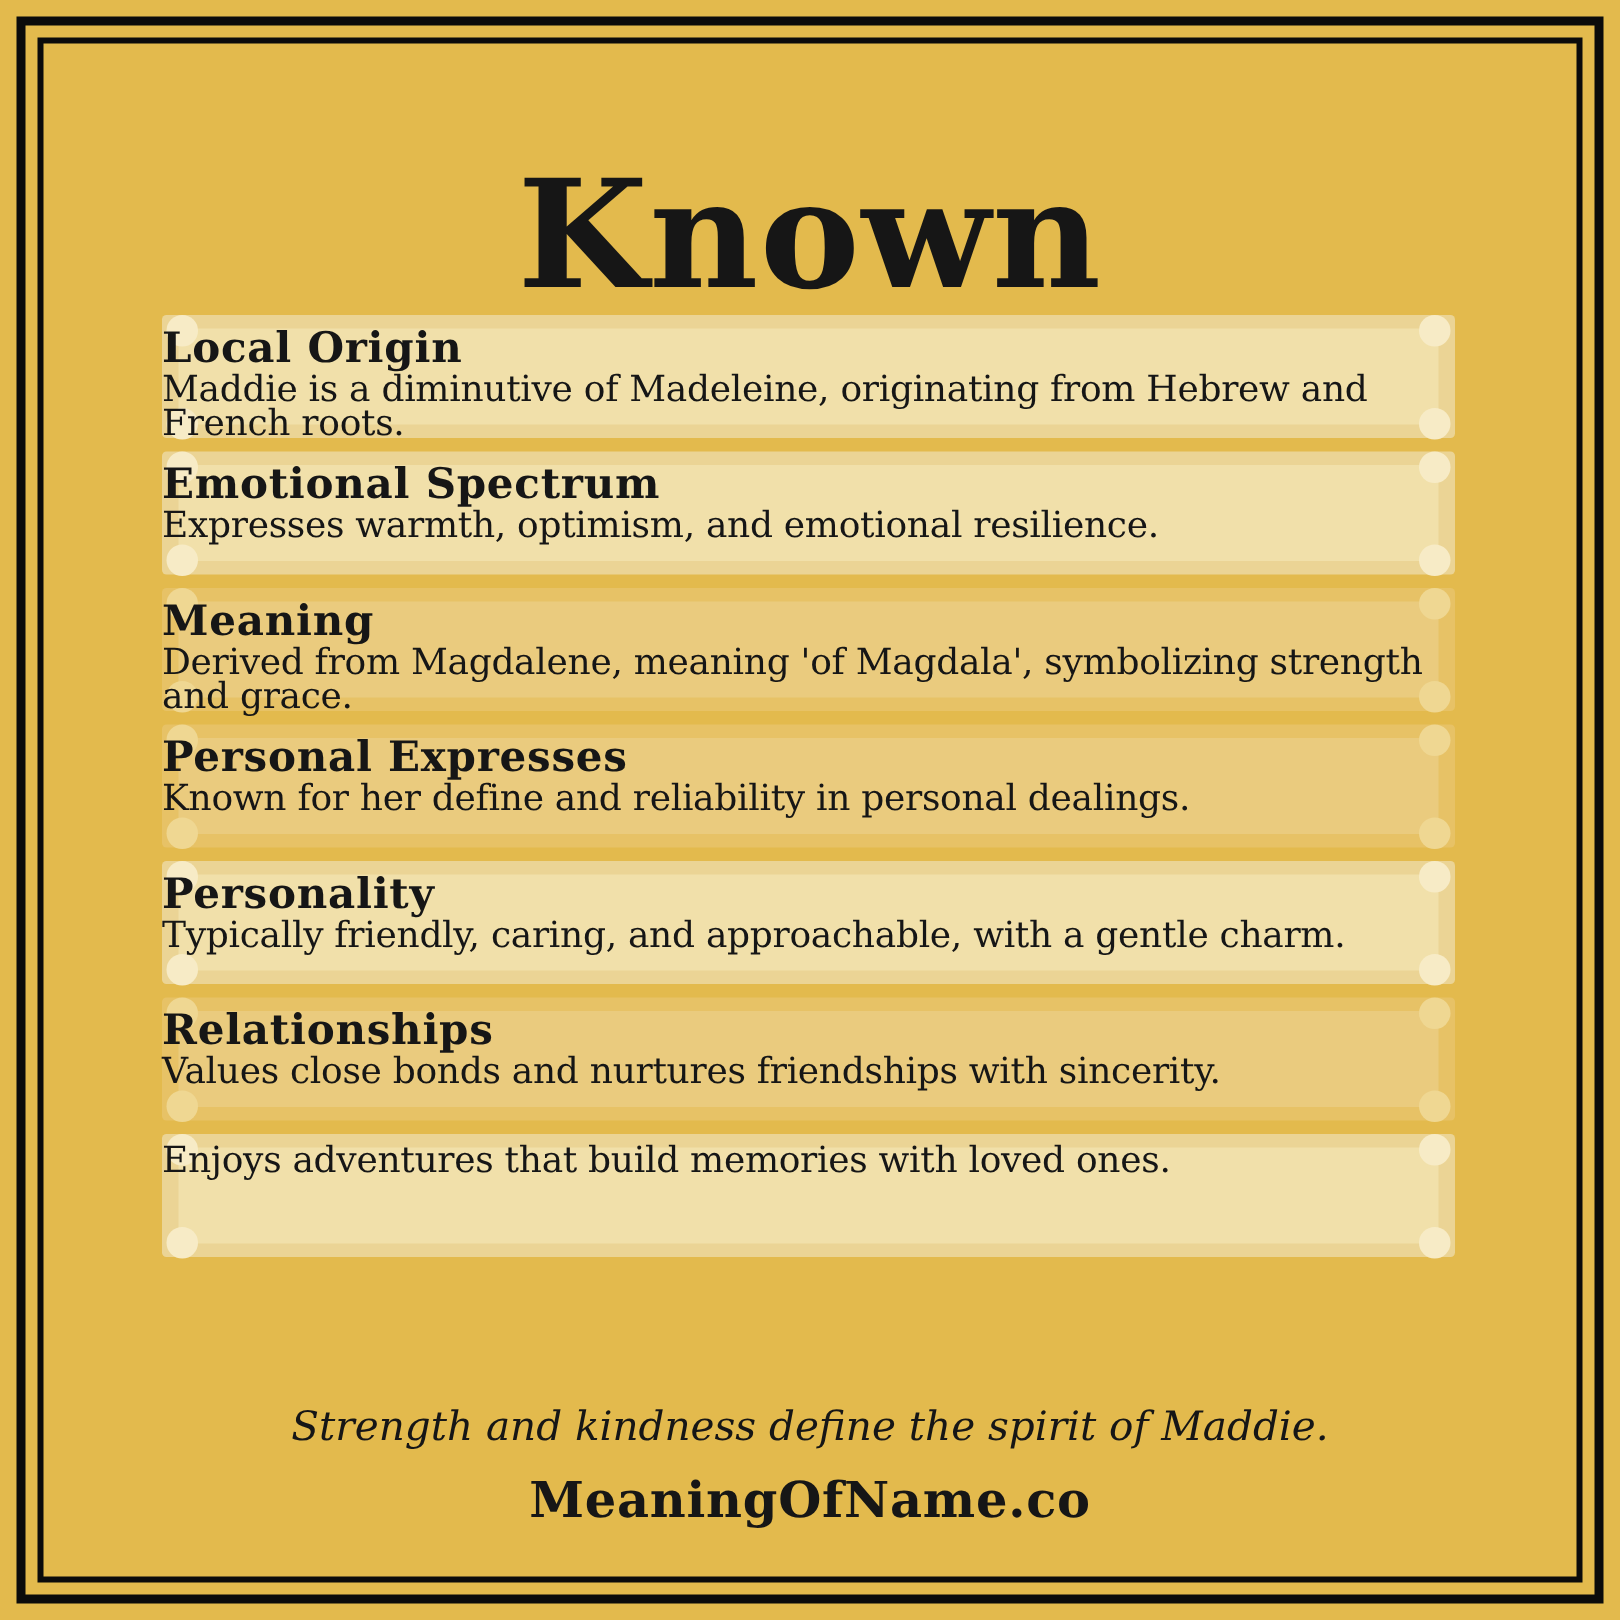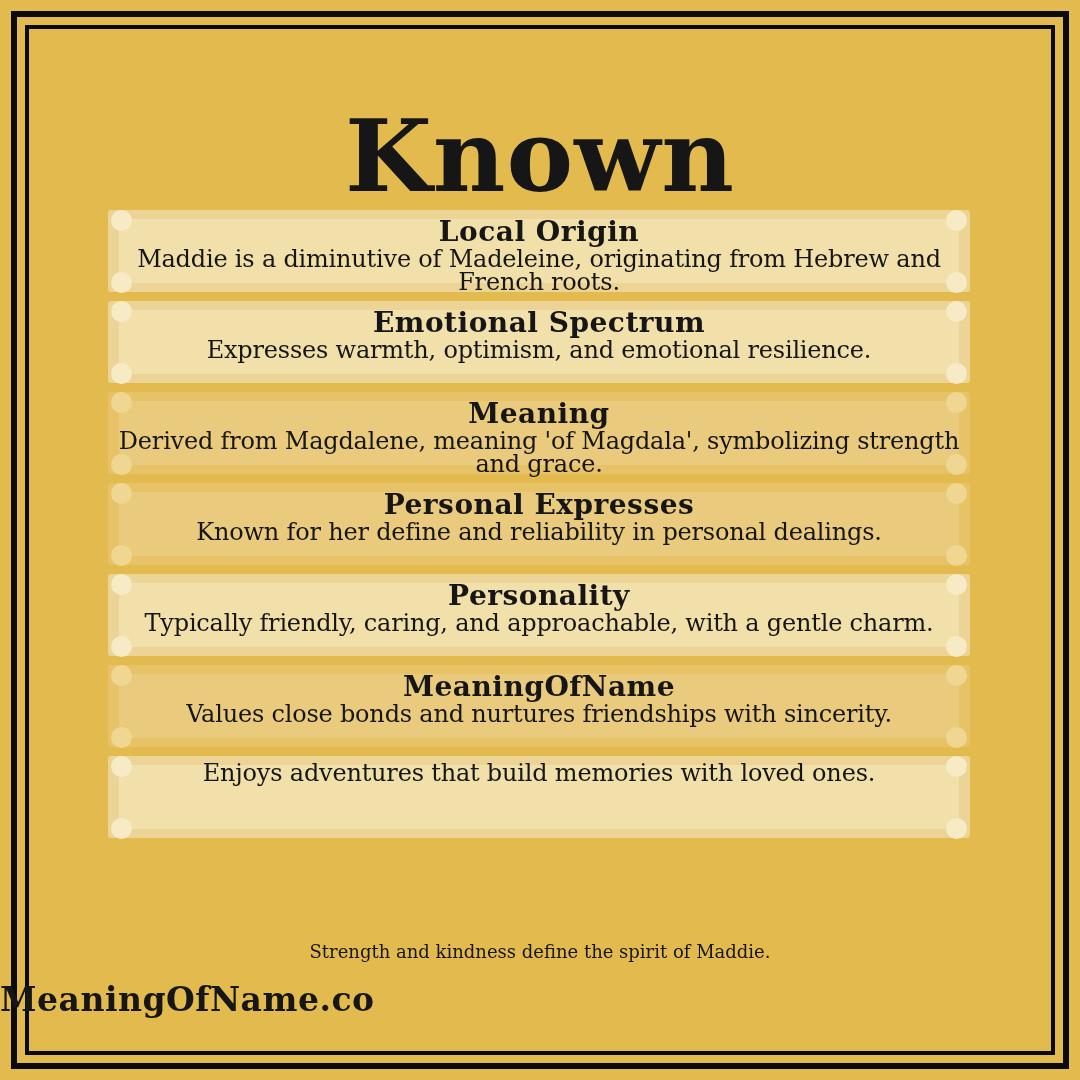--- a/index.html
+++ b/index.html
@@ -60,40 +60,41 @@
   }
   .card.light .pin{background:var(--pin-l);}
   .card.dark .pin{background:var(--pin-d);}
   .pin.tl{left:3px;top:0;}
   .pin.tr{right:3px;top:0;}
   .pin.bl{left:3px;bottom:-1px;}
   .pin.br{right:3px;bottom:-1px;}
   .card-content{
     position:relative;z-index:2;
     padding-top:6px;
-    text-align:center;
+    text-align:left;
   }
   .card-heading{
     font-size:28px;font-weight:bold;
     line-height:32px;
     letter-spacing:0.5px;
   }
   .card-description{
     font-size:24px;
     line-height:23px;
     letter-spacing:-0.2px;
   }
   .footer-quote{
     position:absolute;top:936px;left:0;width:100%;
     text-align:center;
-    font-size:18px;line-height:32px;
+    font-style:italic;
+    font-size:27px;line-height:32px;
   }
   .brand-text{
     position:absolute;top:982px;left:0;width:100%;
-    text-align:left;
+    text-align:center;
     font-weight:bold;
     font-size:33px;line-height:36px;
     letter-spacing:0.5px;
   }
 </style>
 </head>
 <body>
 
 <div class="frame-outer"></div>
 <div class="frame-inner"></div>
@@ -162,21 +163,21 @@
     </div>
   </div>
 
   <div class="card dark">
     <div class="card-inner"></div>
     <span class="pin tl"></span>
     <span class="pin tr"></span>
     <span class="pin bl"></span>
     <span class="pin br"></span>
     <div class="card-content">
-      <div class="card-heading">MeaningOfName</div>
+      <div class="card-heading">Relationships</div>
       <div class="card-description">Values close bonds and nurtures friendships with sincerity.</div>
     </div>
   </div>
 
   <div class="card light">
     <div class="card-inner"></div>
     <span class="pin tl"></span>
     <span class="pin tr"></span>
     <span class="pin bl"></span>
     <span class="pin br"></span>

